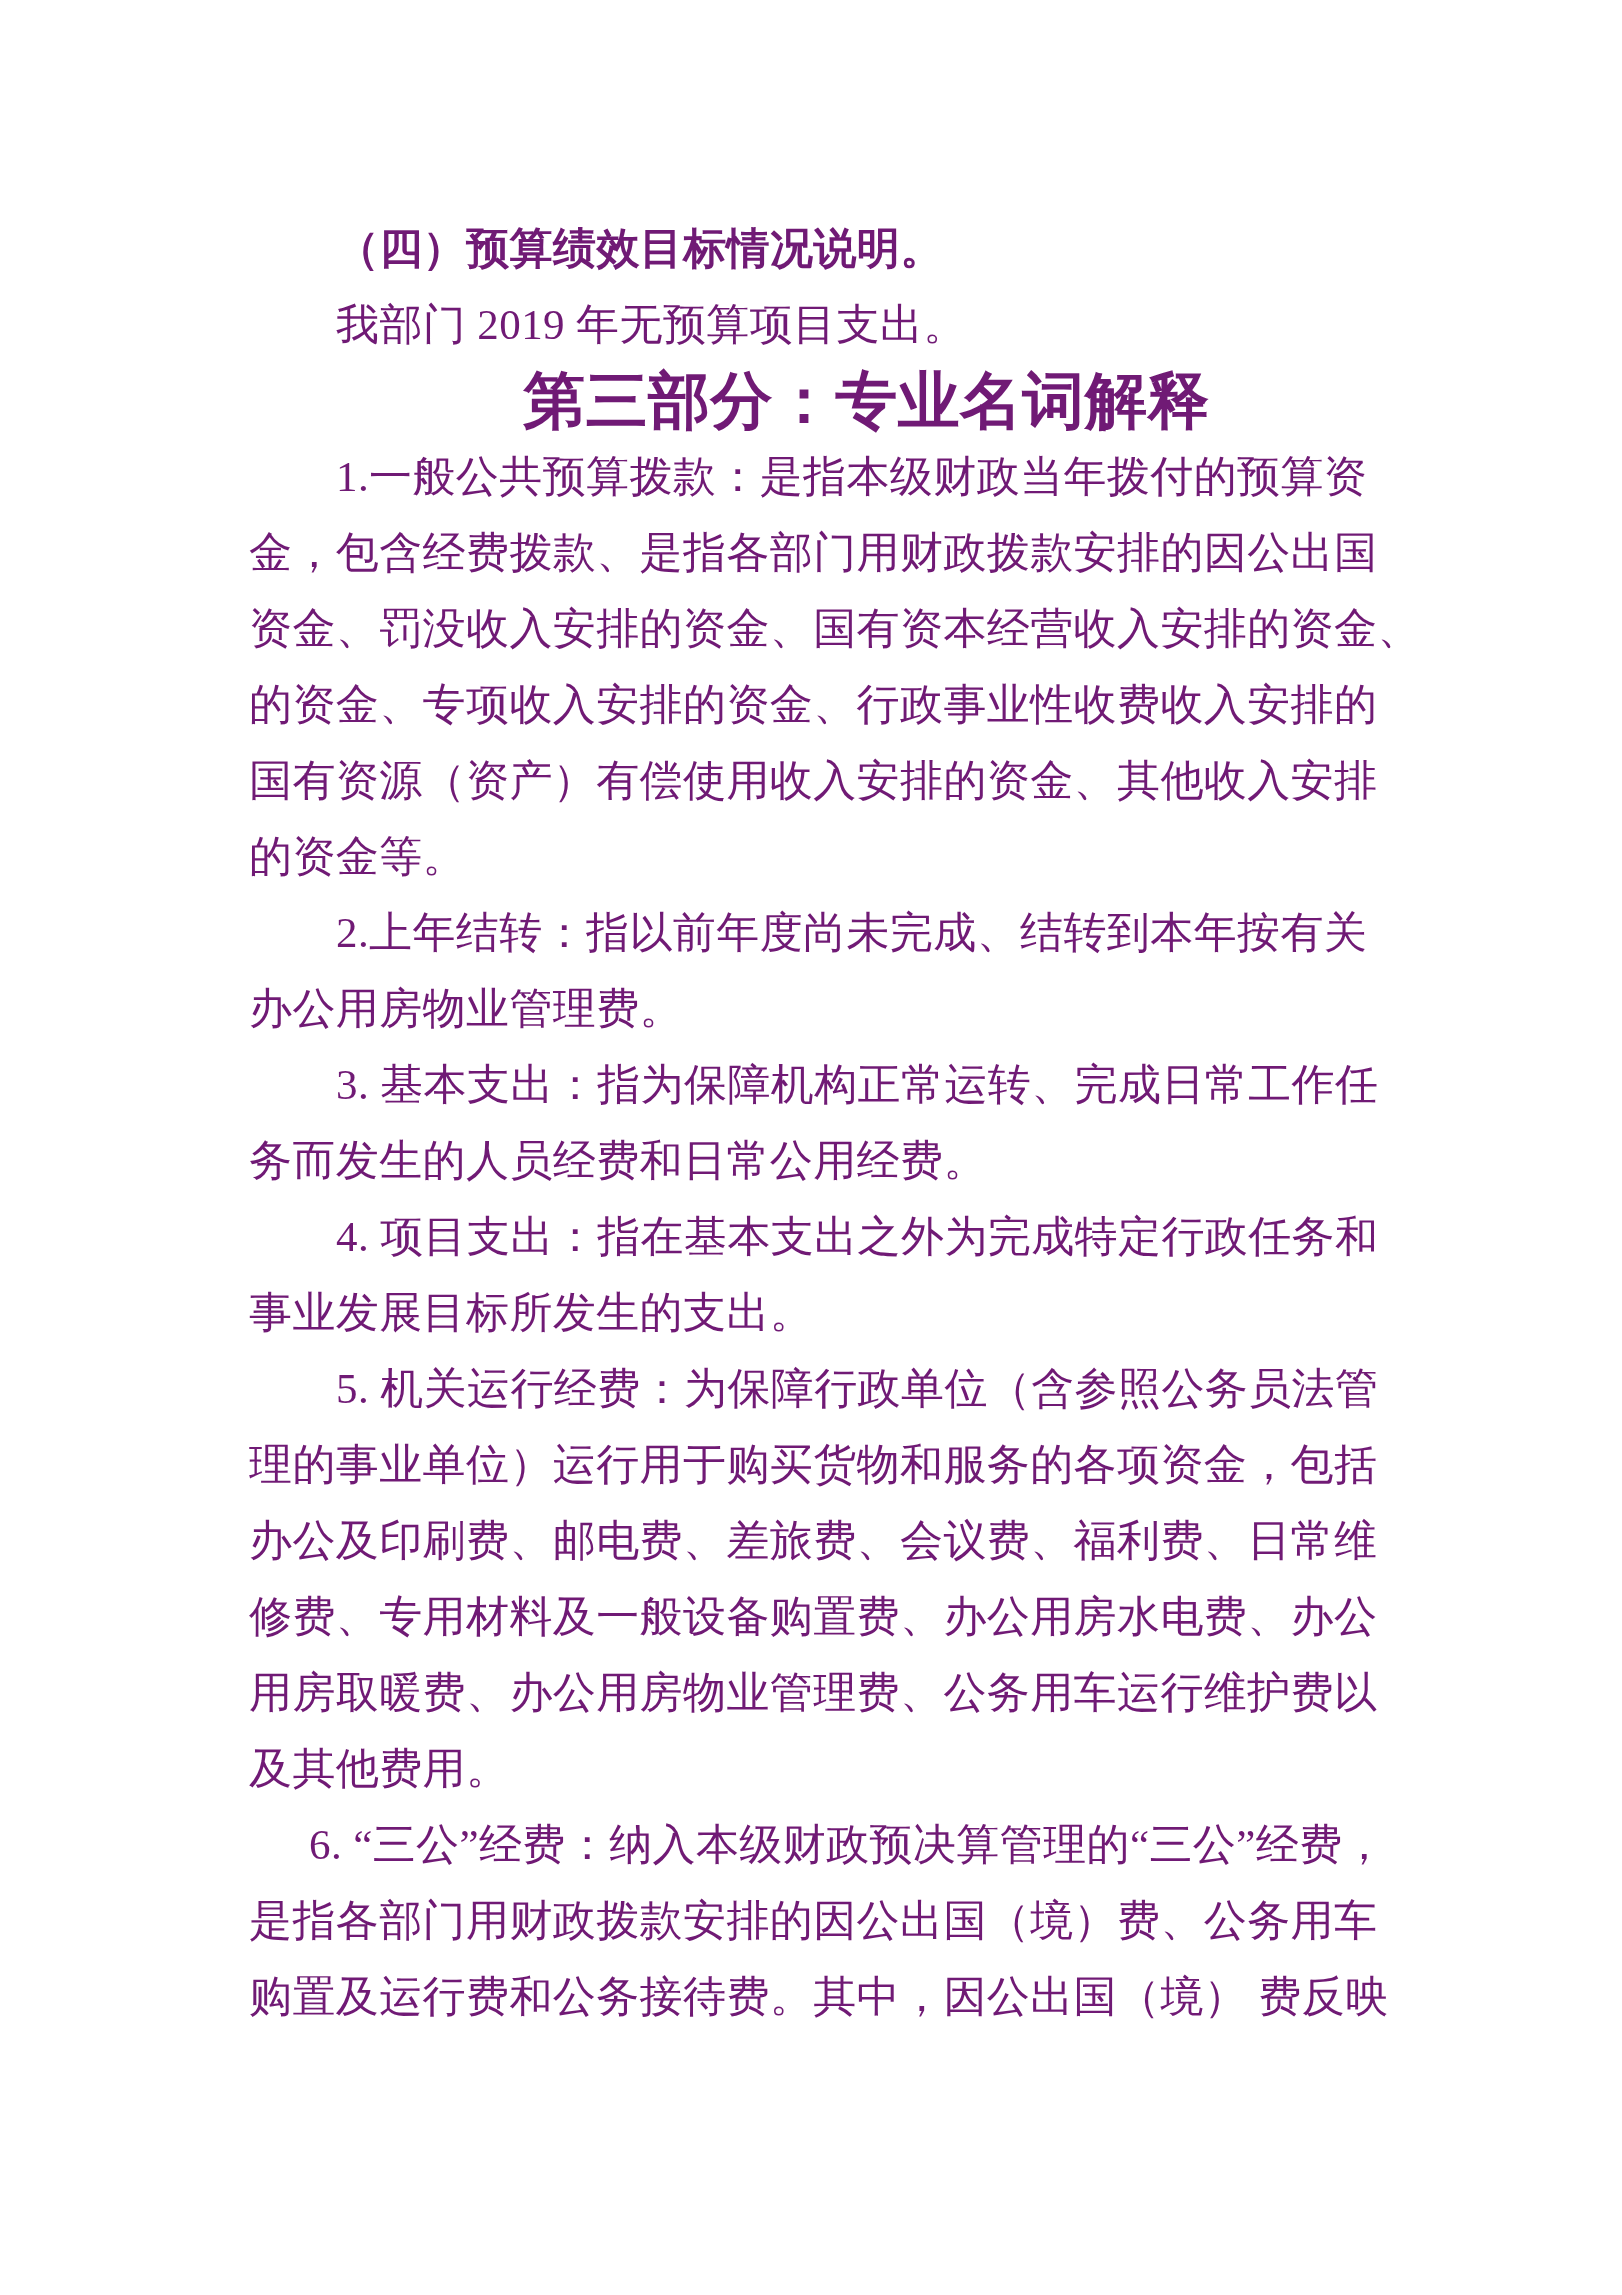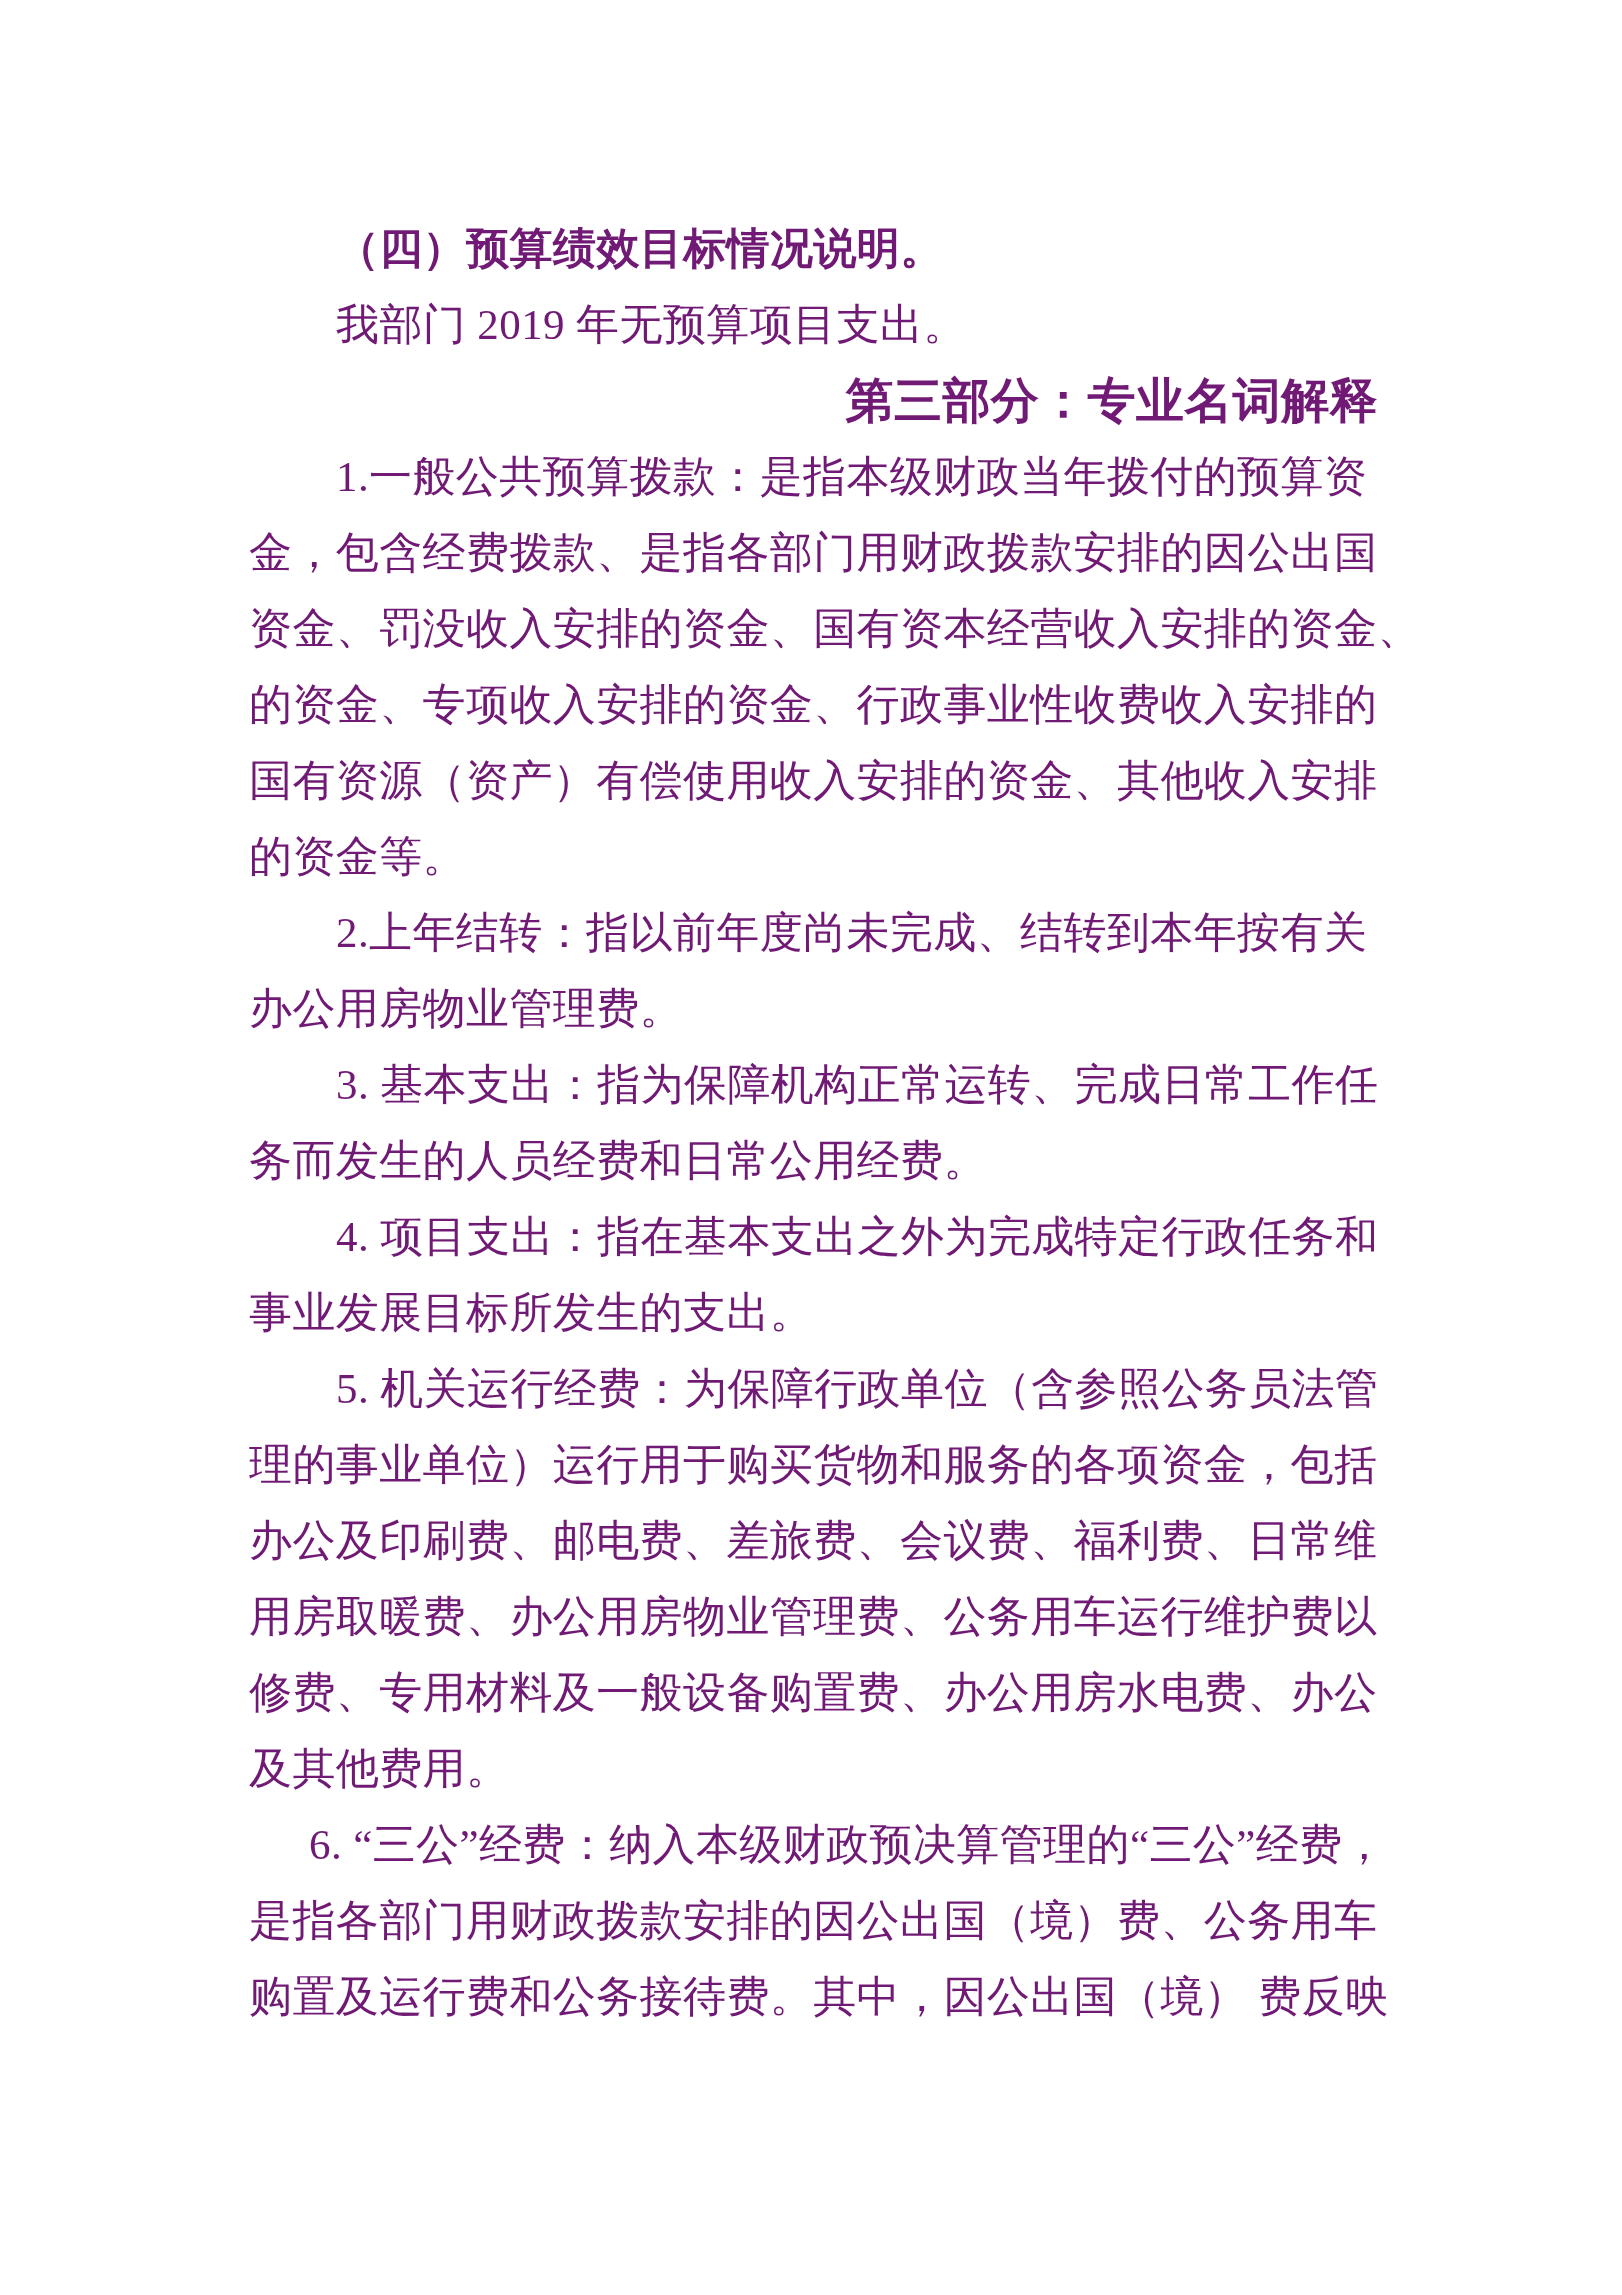--- a/index.html
+++ b/index.html
@@ -24,22 +24,22 @@
     font-family:"Liberation Serif","DejaVu Serif",serif;
     white-space:pre;
     letter-spacing:0.4px;
   }
   
   .h1 .line{font-weight:bold;}
   
   .h2 .line{
     font-family:Liberation Serif, serif;
     font-weight:bold;
-    font-size:48px;
-    text-align:right;
+    font-size:62px;
+    text-align:center;
     padding-left:106px; 
   }
   
   .h1 .line.first,.p .line.first{text-indent:87px;}
   
   .p.tight .line.first{text-indent:60px;}
 </style>
 </head>
 <body style="background: rgb(255, 255, 255);">
 
@@ -70,22 +70,22 @@
       <div class="line">务而发生的人员经费和日常公用经费。</div>
     </div>
     <div class="block p">
       <div class="line first">4. 项目支出：指在基本支出之外为完成特定行政任务和</div>
       <div class="line">事业发展目标所发生的支出。</div>
     </div>
     <div class="block p">
       <div class="line first">5. 机关运行经费：为保障行政单位（含参照公务员法管</div>
       <div class="line">理的事业单位）运行用于购买货物和服务的各项资金，包括</div>
       <div class="line">办公及印刷费、邮电费、差旅费、会议费、福利费、日常维</div>
+      <div class="line">修费、专用材料及一般设备购置费、办公用房水电费、办公</div>
       <div class="line">用房取暖费、办公用房物业管理费、公务用车运行维护费以</div>
-      <div class="line">修费、专用材料及一般设备购置费、办公用房水电费、办公</div>
       <div class="line">及其他费用。</div>
     </div>
     <div class="block p tight">
       <div class="line first">6. “三公”经费：纳入本级财政预决算管理的“三公”经费，</div>
       <div class="line">是指各部门用财政拨款安排的因公出国（境）费、公务用车</div>
       <div class="line">购置及运行费和公务接待费。其中，因公出国（境） 费反映</div>
     </div>
   </div>
 
 

